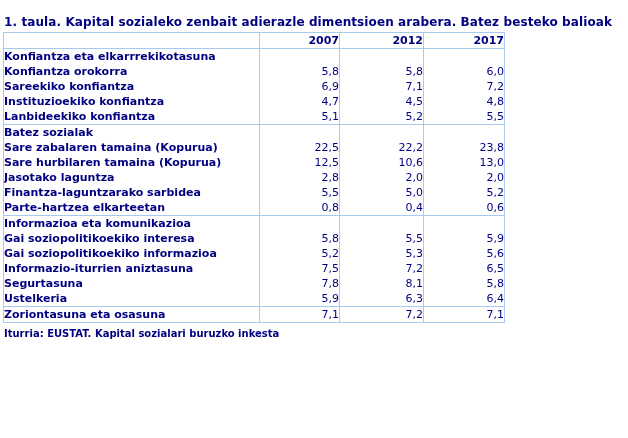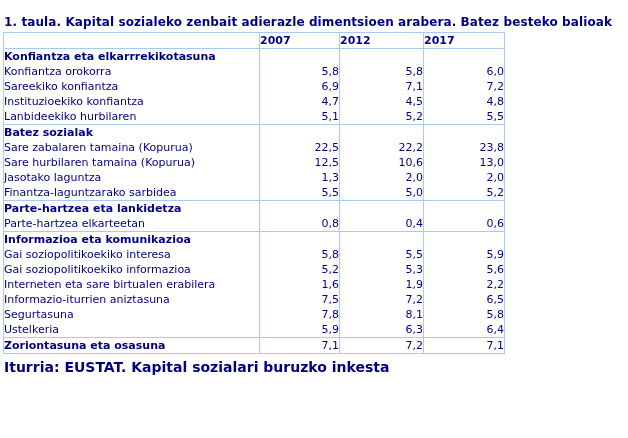--- a/index.html
+++ b/index.html
@@ -39,37 +39,38 @@
     line-height:15px;
     color:var(--navy);
     overflow:hidden;
     white-space:nowrap;
   }
   thead td{height:14px;line-height:14px;}
   thead tr{border-bottom:1px solid var(--border);}
   .label-cell{
     text-align:left;
     padding-left:3px;
-    font-weight:normal;
+    font-weight:bold;
   }
   .section-label{font-weight:bold;}
   .value-cell{
     text-align:right;
     padding-right:3px;
     border-left:1px solid var(--border);
   }
   .year-cell{
+    text-align:right;
     padding-right:3px;
     border-left:1px solid var(--border);
     font-weight:bold;
   }
   tr.section-row td{border-top:1px solid var(--border);}
   .footer{
     margin:5px 0 0 1px;
-    font-size:14px;
+    font-size:10px;
     font-weight:bold;
     color:var(--navy);
     white-space:nowrap;
   }
 </style>
 </head>
 <body>
 
 <div class="page">
   <div class="title">1. taula. Kapital sozialeko zenbait adierazle dimentsioen arabera. Batez besteko balioak</div>
@@ -108,21 +109,21 @@
           <td class="value-cell">7,1</td>
           <td class="value-cell">7,2</td>
         </tr>
         <tr>
           <td class="label-cell">Instituzioekiko konfiantza</td>
           <td class="value-cell">4,7</td>
           <td class="value-cell">4,5</td>
           <td class="value-cell">4,8</td>
         </tr>
         <tr>
-          <td class="label-cell">Lanbideekiko hurbilaren</td>
+          <td class="label-cell">Lanbideekiko konfiantza</td>
           <td class="value-cell">5,1</td>
           <td class="value-cell">5,2</td>
           <td class="value-cell">5,5</td>
         </tr>
         <tr class="section-row">
           <td class="label-cell section-label">Batez sozialak</td>
           <td class="value-cell"></td>
           <td class="value-cell"></td>
           <td class="value-cell"></td>
         </tr>
@@ -133,36 +134,30 @@
           <td class="value-cell">23,8</td>
         </tr>
         <tr>
           <td class="label-cell">Sare hurbilaren tamaina (Kopurua)</td>
           <td class="value-cell">12,5</td>
           <td class="value-cell">10,6</td>
           <td class="value-cell">13,0</td>
         </tr>
         <tr>
           <td class="label-cell">Jasotako laguntza</td>
-          <td class="value-cell">1,3</td>
+          <td class="value-cell">2,8</td>
           <td class="value-cell">2,0</td>
           <td class="value-cell">2,0</td>
         </tr>
         <tr>
           <td class="label-cell">Finantza-laguntzarako sarbidea</td>
           <td class="value-cell">5,5</td>
           <td class="value-cell">5,0</td>
           <td class="value-cell">5,2</td>
         </tr>
-        <tr class="section-row">
-          <td class="label-cell section-label">Parte-hartzea eta lankidetza</td>
-          <td class="value-cell"></td>
-          <td class="value-cell"></td>
-          <td class="value-cell"></td>
-        </tr>
         <tr>
           <td class="label-cell">Parte-hartzea elkarteetan</td>
           <td class="value-cell">0,8</td>
           <td class="value-cell">0,4</td>
           <td class="value-cell">0,6</td>
         </tr>
         <tr class="section-row">
           <td class="label-cell section-label">Informazioa eta komunikazioa</td>
           <td class="value-cell"></td>
           <td class="value-cell"></td>
@@ -174,26 +169,20 @@
           <td class="value-cell">5,5</td>
           <td class="value-cell">5,9</td>
         </tr>
         <tr>
           <td class="label-cell">Gai soziopolitikoekiko informazioa</td>
           <td class="value-cell">5,2</td>
           <td class="value-cell">5,3</td>
           <td class="value-cell">5,6</td>
         </tr>
         <tr>
-          <td class="label-cell">Interneten eta sare birtualen erabilera</td>
-          <td class="value-cell">1,6</td>
-          <td class="value-cell">1,9</td>
-          <td class="value-cell">2,2</td>
-        </tr>
-        <tr>
           <td class="label-cell">Informazio-iturrien aniztasuna</td>
           <td class="value-cell">7,5</td>
           <td class="value-cell">7,2</td>
           <td class="value-cell">6,5</td>
         </tr>
         <tr>
           <td class="label-cell">Segurtasuna</td>
           <td class="value-cell">7,8</td>
           <td class="value-cell">8,1</td>
           <td class="value-cell">5,8</td>

